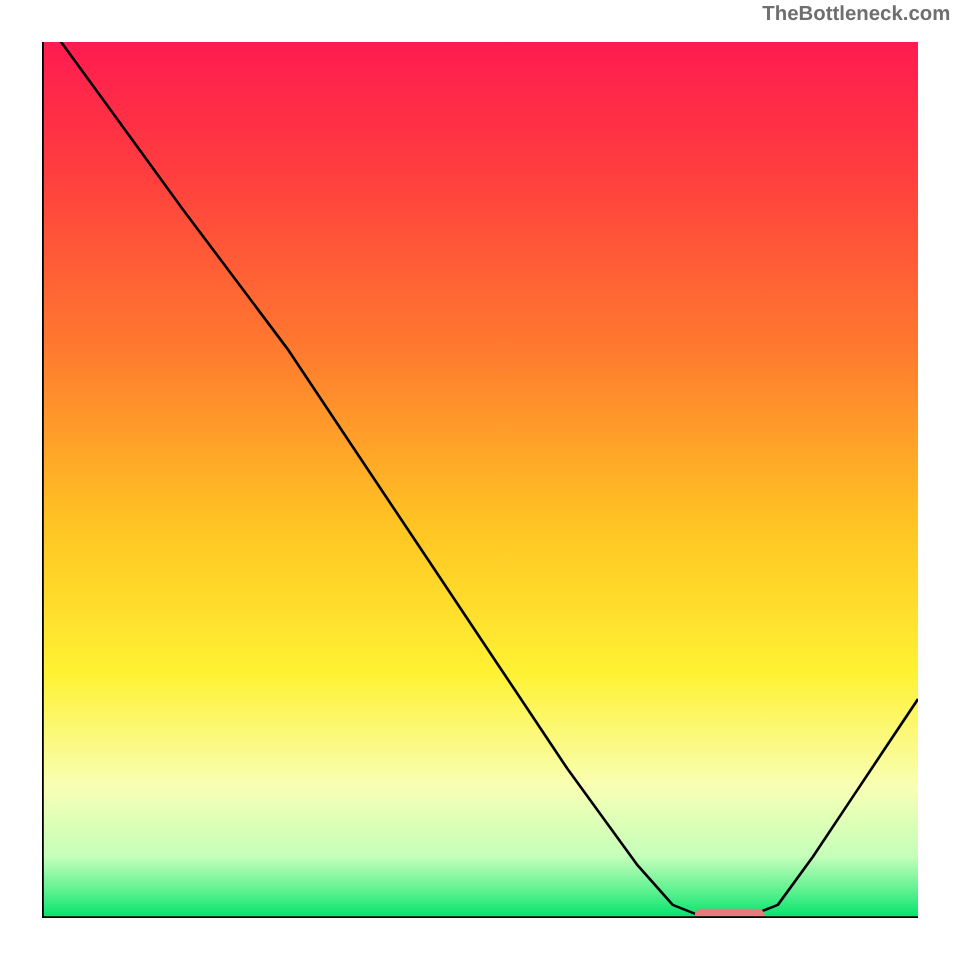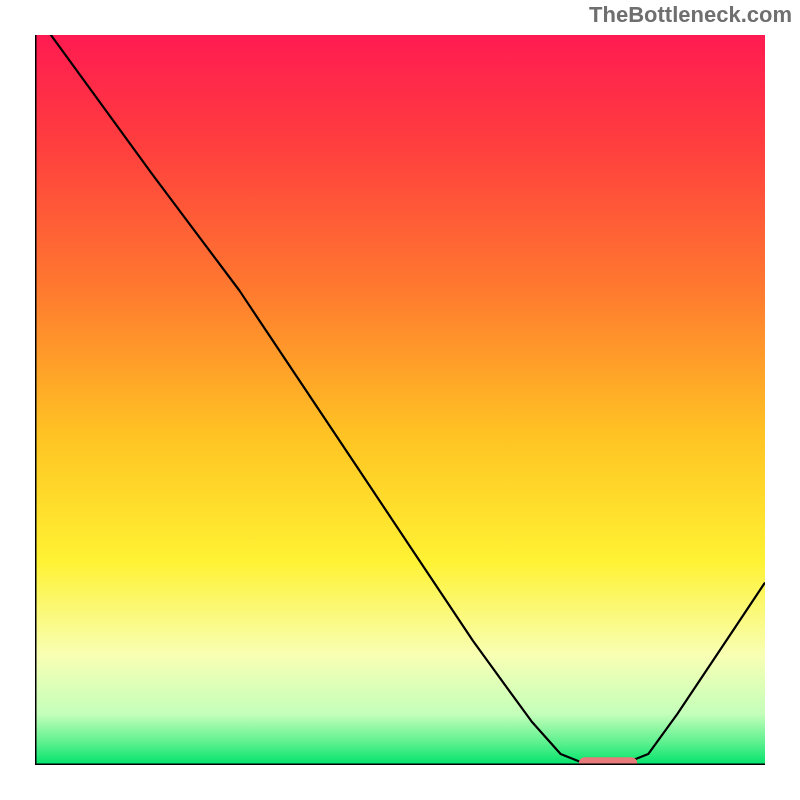--- a/index.html
+++ b/index.html
@@ -8,21 +8,21 @@
     width: 800px;
     height: 800px;
     font-family: Arial, Helvetica, sans-serif;
     background: #ffffff;
     position: relative;
   }
   .watermark {
     position: absolute;
     top: 2px;
     right: 8px;
-    font-size: 22px;
+    font-size: 17px;
     font-weight: bold;
     color: #6f6f6f;
     z-index: 10;
   }
   .chart-container {
     position: absolute;
     left: 35px;
     top: 35px;
     width: 730px;
     height: 730px;

